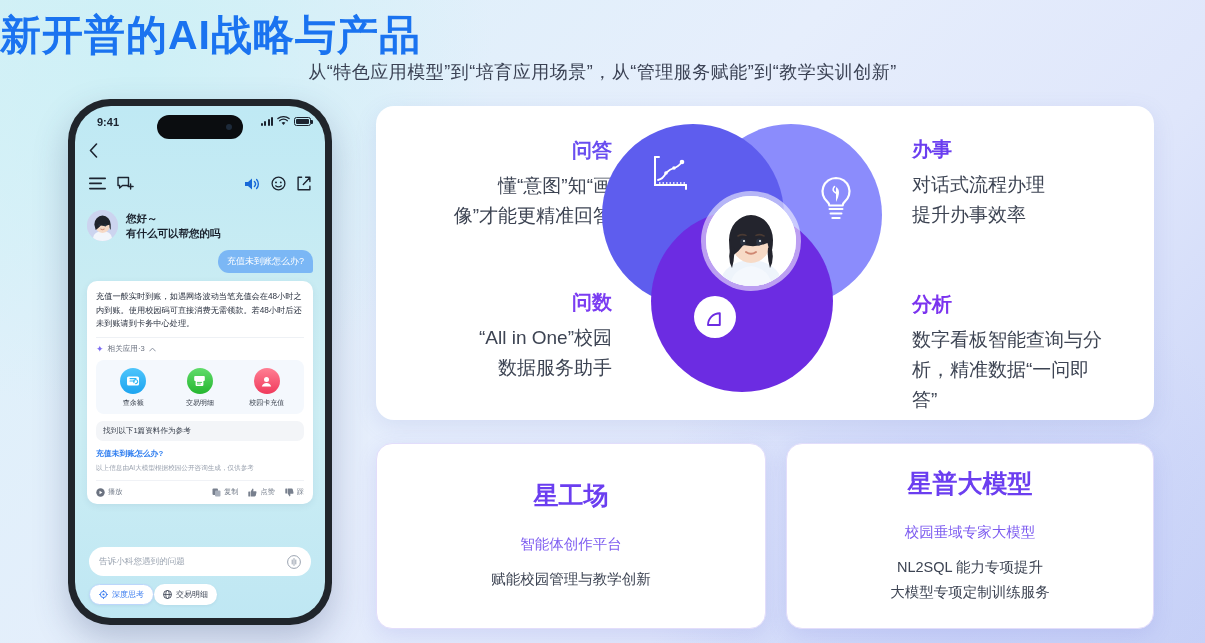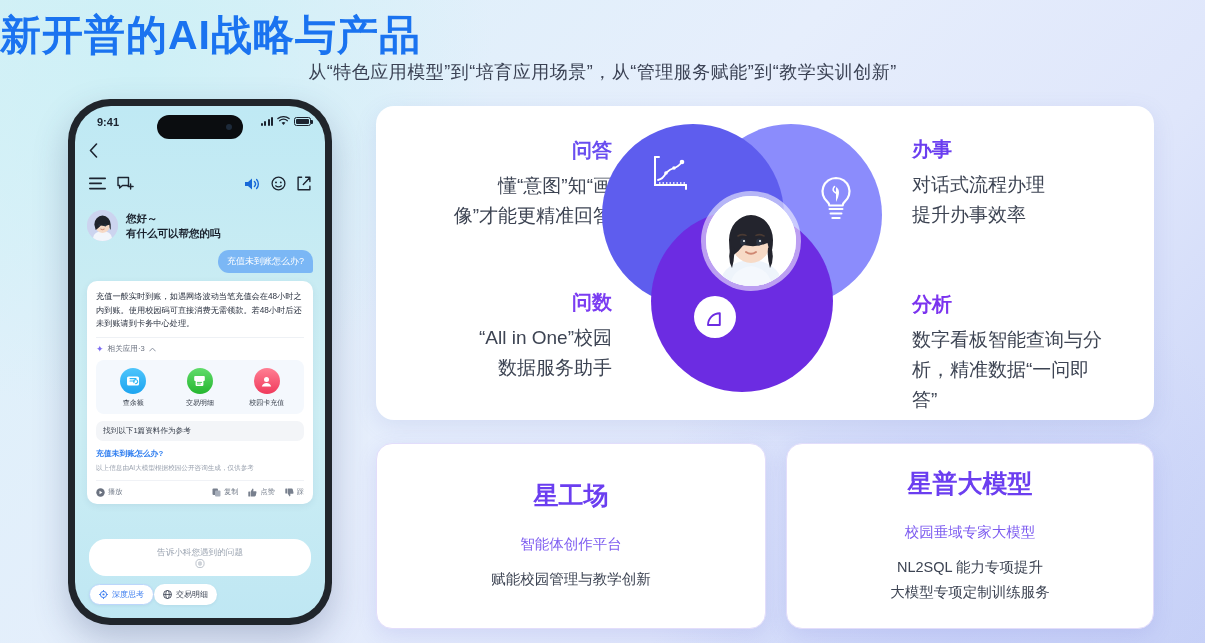--- a/index.html
+++ b/index.html
@@ -96,22 +96,22 @@
   .found { margin-top:7px; background:#f3f5f8; border-radius:7px; padding:5px 7px; font-size:7.6px; color:#39404d;}
   .srclink { margin-top:7px; font-size:7.8px; color:#2f7ef0; font-weight:600; }
   .disc { margin-top:5px; font-size:6.6px; color:#9aa2af; }
   .acts { display:flex; align-items:center; margin-top:7px; border-top:1px solid #f0f2f6; padding-top:6px; font-size:7.2px; color:#78808e; }
   .act { display:flex; align-items:center; gap:3px; }
   .acts .sp { margin-left:auto; }
   .act + .act { margin-left:10px; }
 
   .inputzone { position:absolute; bottom:13px; left:0; width:100%; padding:0 14px; }
   .inputbar {
-    background:#fff; border-radius:17px; height:37px; display:flex; align-items:center;
-    padding:8px 10px; justify-content:space-between;flex-direction:column;
+    background:#fff; border-radius:17px; height:29px; display:flex; align-items:center;
+    padding:8px 10px; justify-content:space-between;
   }
   .ph { font-size:8.6px; color:#9aa3b0; }
   .chips { display:flex; gap:0; margin-top:8px; }
   .chip {
     display:flex; align-items:center; gap:4px; background:#fff; border-radius:12px;
     padding:4px 9px; font-size:8px; color:#3c4454; box-shadow:0 1px 3px rgba(40,80,120,.08);
   }
   .chip.active { color:#3f7ff0; border:1px solid #bcd6fb; }
 
   

